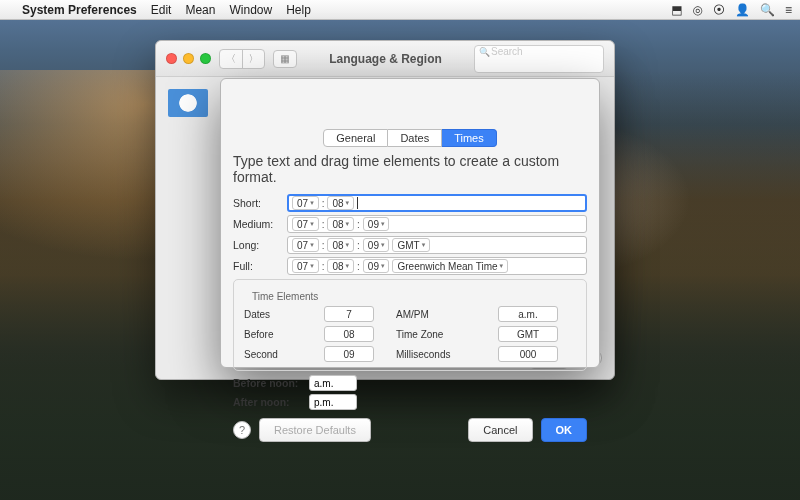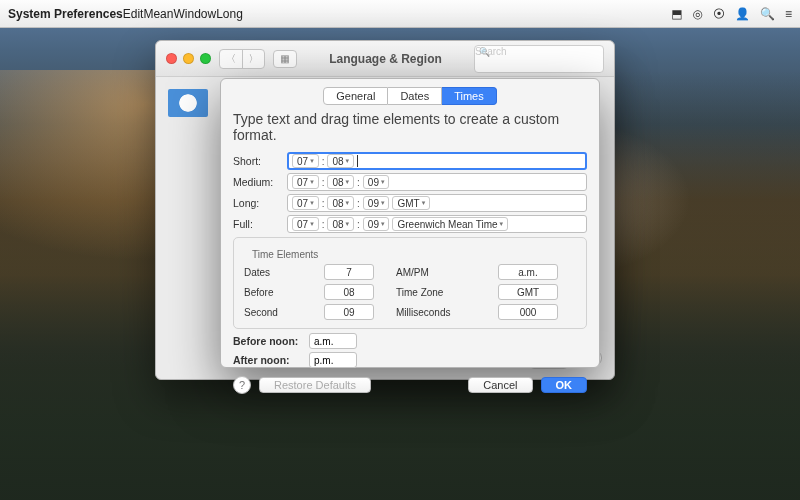--- a/index.html
+++ b/index.html
@@ -10,25 +10,25 @@
   }
   .mountain {
     position:absolute; left:0; right:0; top:70px; bottom:0;
     background:
       radial-gradient(ellipse 420px 260px at 18% 8%, rgba(255,180,90,0.55), transparent 60%),
       radial-gradient(ellipse 200px 120px at 70% 30%, rgba(230,210,190,.35), transparent 65%),
       linear-gradient(180deg, transparent 0%, rgba(30,40,30,.75) 70%);
   }
   
   .menubar {
-    position: absolute; top:0; left:0; right:0; height:28px;
+    position: absolute; top:0; left:0; right:0; height:20px;
     background: linear-gradient(#fdfdfd,#eaeaea);
     border-bottom:1px solid #bfbfbf;
     display:flex; align-items:center; font-size:12px; color:#222;
-    padding:2px 8px; 
+    padding:2px 8px; gap:14px;
   }
   .menubar .apple { font-size:13px; }
   .menubar .app { font-weight:600; }
   .menubar .spacer { flex:1; }
   .menubar .right { display:flex; gap:10px; align-items:center; font-size:12px; color:#333; }
   .menubar .right span { display:inline-flex; }
   
   .win {
     position:absolute; background:#ececec; border:1px solid #b7b7b7; border-radius:6px;
     box-shadow:0 18px 40px rgba(0,0,0,.45);
@@ -40,39 +40,39 @@
     border-radius:6px 6px 0 0;
   }
   .lights { display:flex; gap:6px; }
   .light { width:11px; height:11px; border-radius:50%; border:0.5px solid rgba(0,0,0,.15); }
   .red{background:#ff5f57}.yellow{background:#febc2e}.green{background:#28c840}
   .navseg { display:flex; border:1px solid #c7c7c7; border-radius:4px; overflow:hidden; background:#fafafa;}
   .navseg button { width:22px; height:18px; border:none; background:transparent; font-size:10px; color:#888;}
   .navseg button+button{border-left:1px solid #c7c7c7;}
   .gridbtn { width:24px;height:18px;border:1px solid #c7c7c7;border-radius:4px;background:#fafafa;font-size:10px;color:#888;display:flex;align-items:center;justify-content:center;}
   .titlebar .title { flex:1; text-align:center; font-size:12px; color:#555;font-weight:bold; }
-  .search { width:130px; height:28px; border:1px solid #cfcfcf; border-radius:4px; background:#fff; font-size:10px; color:#aaa; padding:0 16px 0 0; position:relative;}
+  .search { width:130px; height:28px; border:1px solid #cfcfcf; border-radius:4px; background:#fff; font-size:10px; color:#aaa; padding:0 16px 0 16px; position:relative;}
   .search::before { content:"🔍"; position:absolute; left:4px; top:1px; font-size:9px; opacity:.6;}
   .backbody { padding:12px; display:flex; gap:12px; }
   .flag { width:40px; height:28px; background:#4a90d9; border-radius:2px; position:relative; }
   .flag::after{content:"";position:absolute;inset:5px;border-radius:50%;background:radial-gradient(circle,#fff 48%,transparent 52%);}
   .preflabel { font-size:11px; color:#444; margin-top:6px; }
   .langlist { background:#fff; border:1px solid #cfcfcf; border-radius:4px; width:90px; height:210px; padding:4px 6px; font-size:10px; color:#333; display:flex; flex-direction:column; gap:6px;}
   .langlist .lang .sub{color:#999; font-size:9px;}
   .addrm { display:flex; border:1px solid #cfcfcf; border-radius:4px; width:46px; margin-top:4px;}
   .addrm button{flex:1;border:none;background:#fafafa;height:18px;font-size:12px;color:#555;}
   .addrm button+button{border-left:1px solid #cfcfcf;}
   
   .sheet {
     position:absolute; left:220px; top:78px; width:380px; height:290px;
     background:#f4f4f4; border:1px solid #b5b5b5; border-radius:6px;
     box-shadow:0 20px 50px rgba(0,0,0,.5);
     display:flex; flex-direction:column;
   }
-  .tabs { display:flex; justify-content:center; padding:8px 0 4px; gap:0; }
+  .tabs { display:flex; justify-content:center; padding:8px 0 4px; gap:0;margin-top:42px; }
   .tabs .tab { font-size:11px; padding:2px 12px; border:1px solid #bdbdbd; background:#fff; color:#333; }
   .tabs .tab:first-child{border-radius:4px 0 0 4px;}
   .tabs .tab:last-child{border-radius:0 4px 4px 0;}
   .tabs .tab.active{background:#3b82f6;color:#fff;border-color:#2f6fe0;}
   .tabs .tab + .tab { border-left:none; }
   .sheet .instr { font-size:14px; color:#444; padding:2px 12px 9px; }
   .rows { padding:0 12px; display:flex; flex-direction:column; gap:3px;border-radius:12px; }
   .row { display:flex; align-items:center; gap:6px; }
   .row .lbl { width:48px; font-size:10.5px; color:#333; text-align:left; }
   .strip { flex:1; height:18px; background:#fff; border:1px solid #bfbfbf; border-radius:3px; display:flex; align-items:center; padding:0 4px; gap:3px; font-size:10px;}
@@ -83,42 +83,42 @@
   .cursor{display:inline-block;width:1px;height:12px;background:#333;}
   .group { margin:4px 12px 0; border:1px solid #d2d2d2; border-radius:5px; padding:6px 10px 8px; }
   .group .gname { font-size:10px; color:#666; margin:-12px 0 4px 4px; background:#f4f4f4; display:inline-block; padding:0 4px;}
   .grid { display:grid; grid-template-columns: 58px 50px 80px 60px; gap:4px 22px; align-items:center; font-size:10px; color:#333;}
   .chip { background:#fff;border:1px solid #c2c2c2;border-radius:3px;height:16px;display:flex;align-items:center;justify-content:center;font-size:10px;}
   .noon { padding:4px 12px 0; display:flex; flex-direction:column; gap:3px; }
   .noon .row .lbl{width:70px;font-weight:bold;}
   .noon .fld{width:48px;height:16px;background:#fff;border:1px solid #c2c2c2;border-radius:3px;font-size:10px;display:flex;align-items:center;padding:0 4px;}
   .footer { margin-top:auto; padding:8px 12px 10px; display:flex; align-items:center; gap:8px;}
   .help { width:18px;height:18px;border-radius:50%;border:1px solid #bbb;background:#fff;color:#777;font-size:11px;display:flex;align-items:center;justify-content:center;}
-  .btn { height:16px; padding:0 14px; font-size:11px; border:1px solid #bcbcbc; border-radius:4px; background:linear-gradient(#fff,#f0f0f0); color:#333;}
+  .btn { height:24px; padding:0 14px; font-size:11px; border:1px solid #bcbcbc; border-radius:4px; background:linear-gradient(#fff,#f0f0f0); color:#333;}
   .btn.disabled{color:#aaa;}
   .btn.primary{background:linear-gradient(#4a9bff,#1d76ff);background:#3b82f6;color:#fff;border-color:#2f6fe0;font-weight:bold;}
   .corner-help{position:absolute;right:12px;bottom:12px;}
   .pager{position:absolute; right:46px; bottom:10px; display:flex; border:1px solid #c7c7c7; border-radius:4px; background:#fafafa;}
   .pager button{width:18px;height:18px;border:none;background:transparent;font-size:9px;color:#888;}
   .pager button+button{border-left:1px solid #c7c7c7;}
 </style>
 </head>
 <body>
 
 <div class="desktop">
   <div class="mountain"></div>
 </div>
 
 <div class="menubar">
   <span class="apple"></span>
   <span class="app">System Preferences</span>
   <span>Edit</span>
   <span>Mean</span>
   <span>Window</span>
-  <span>Long</span>
+  <span>Help</span>
   <span class="spacer"></span>
   <span class="right">
     <span>⬒</span>
     <span>◎</span>
     <span>⦿</span>
     <span>👤</span>
     <span>🔍</span>
     <span>≡</span>
   </span>
 </div>

